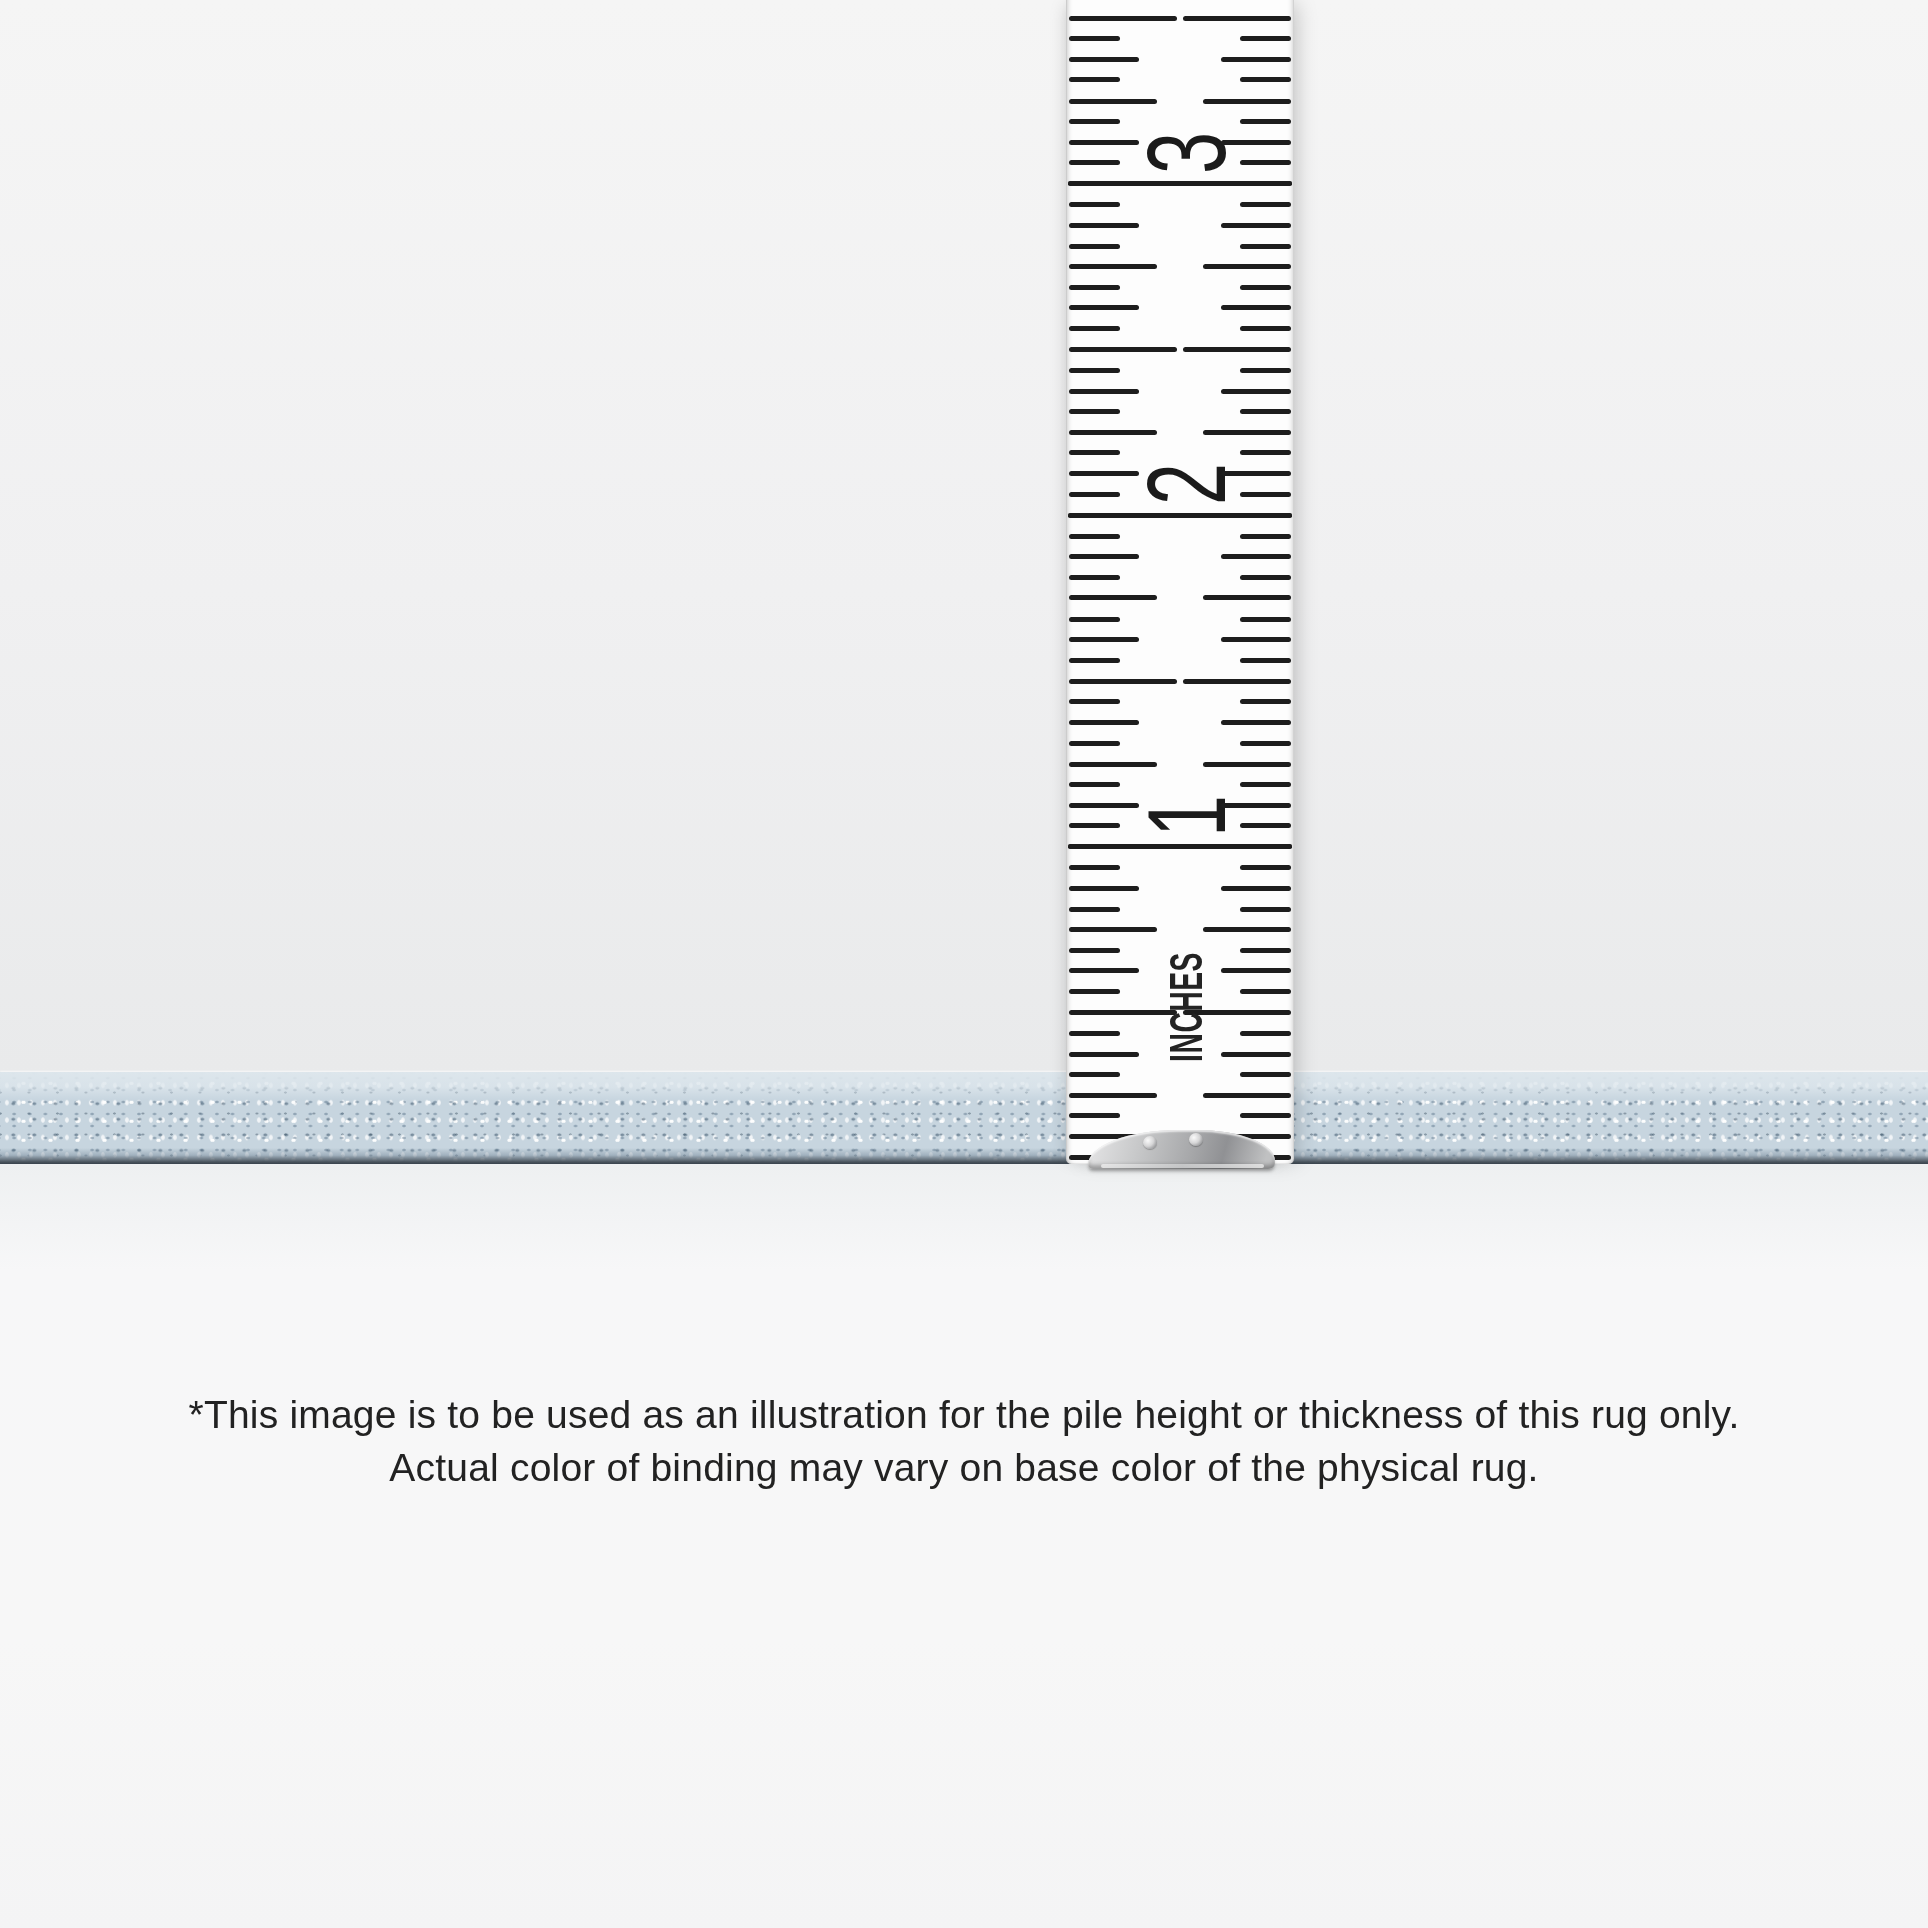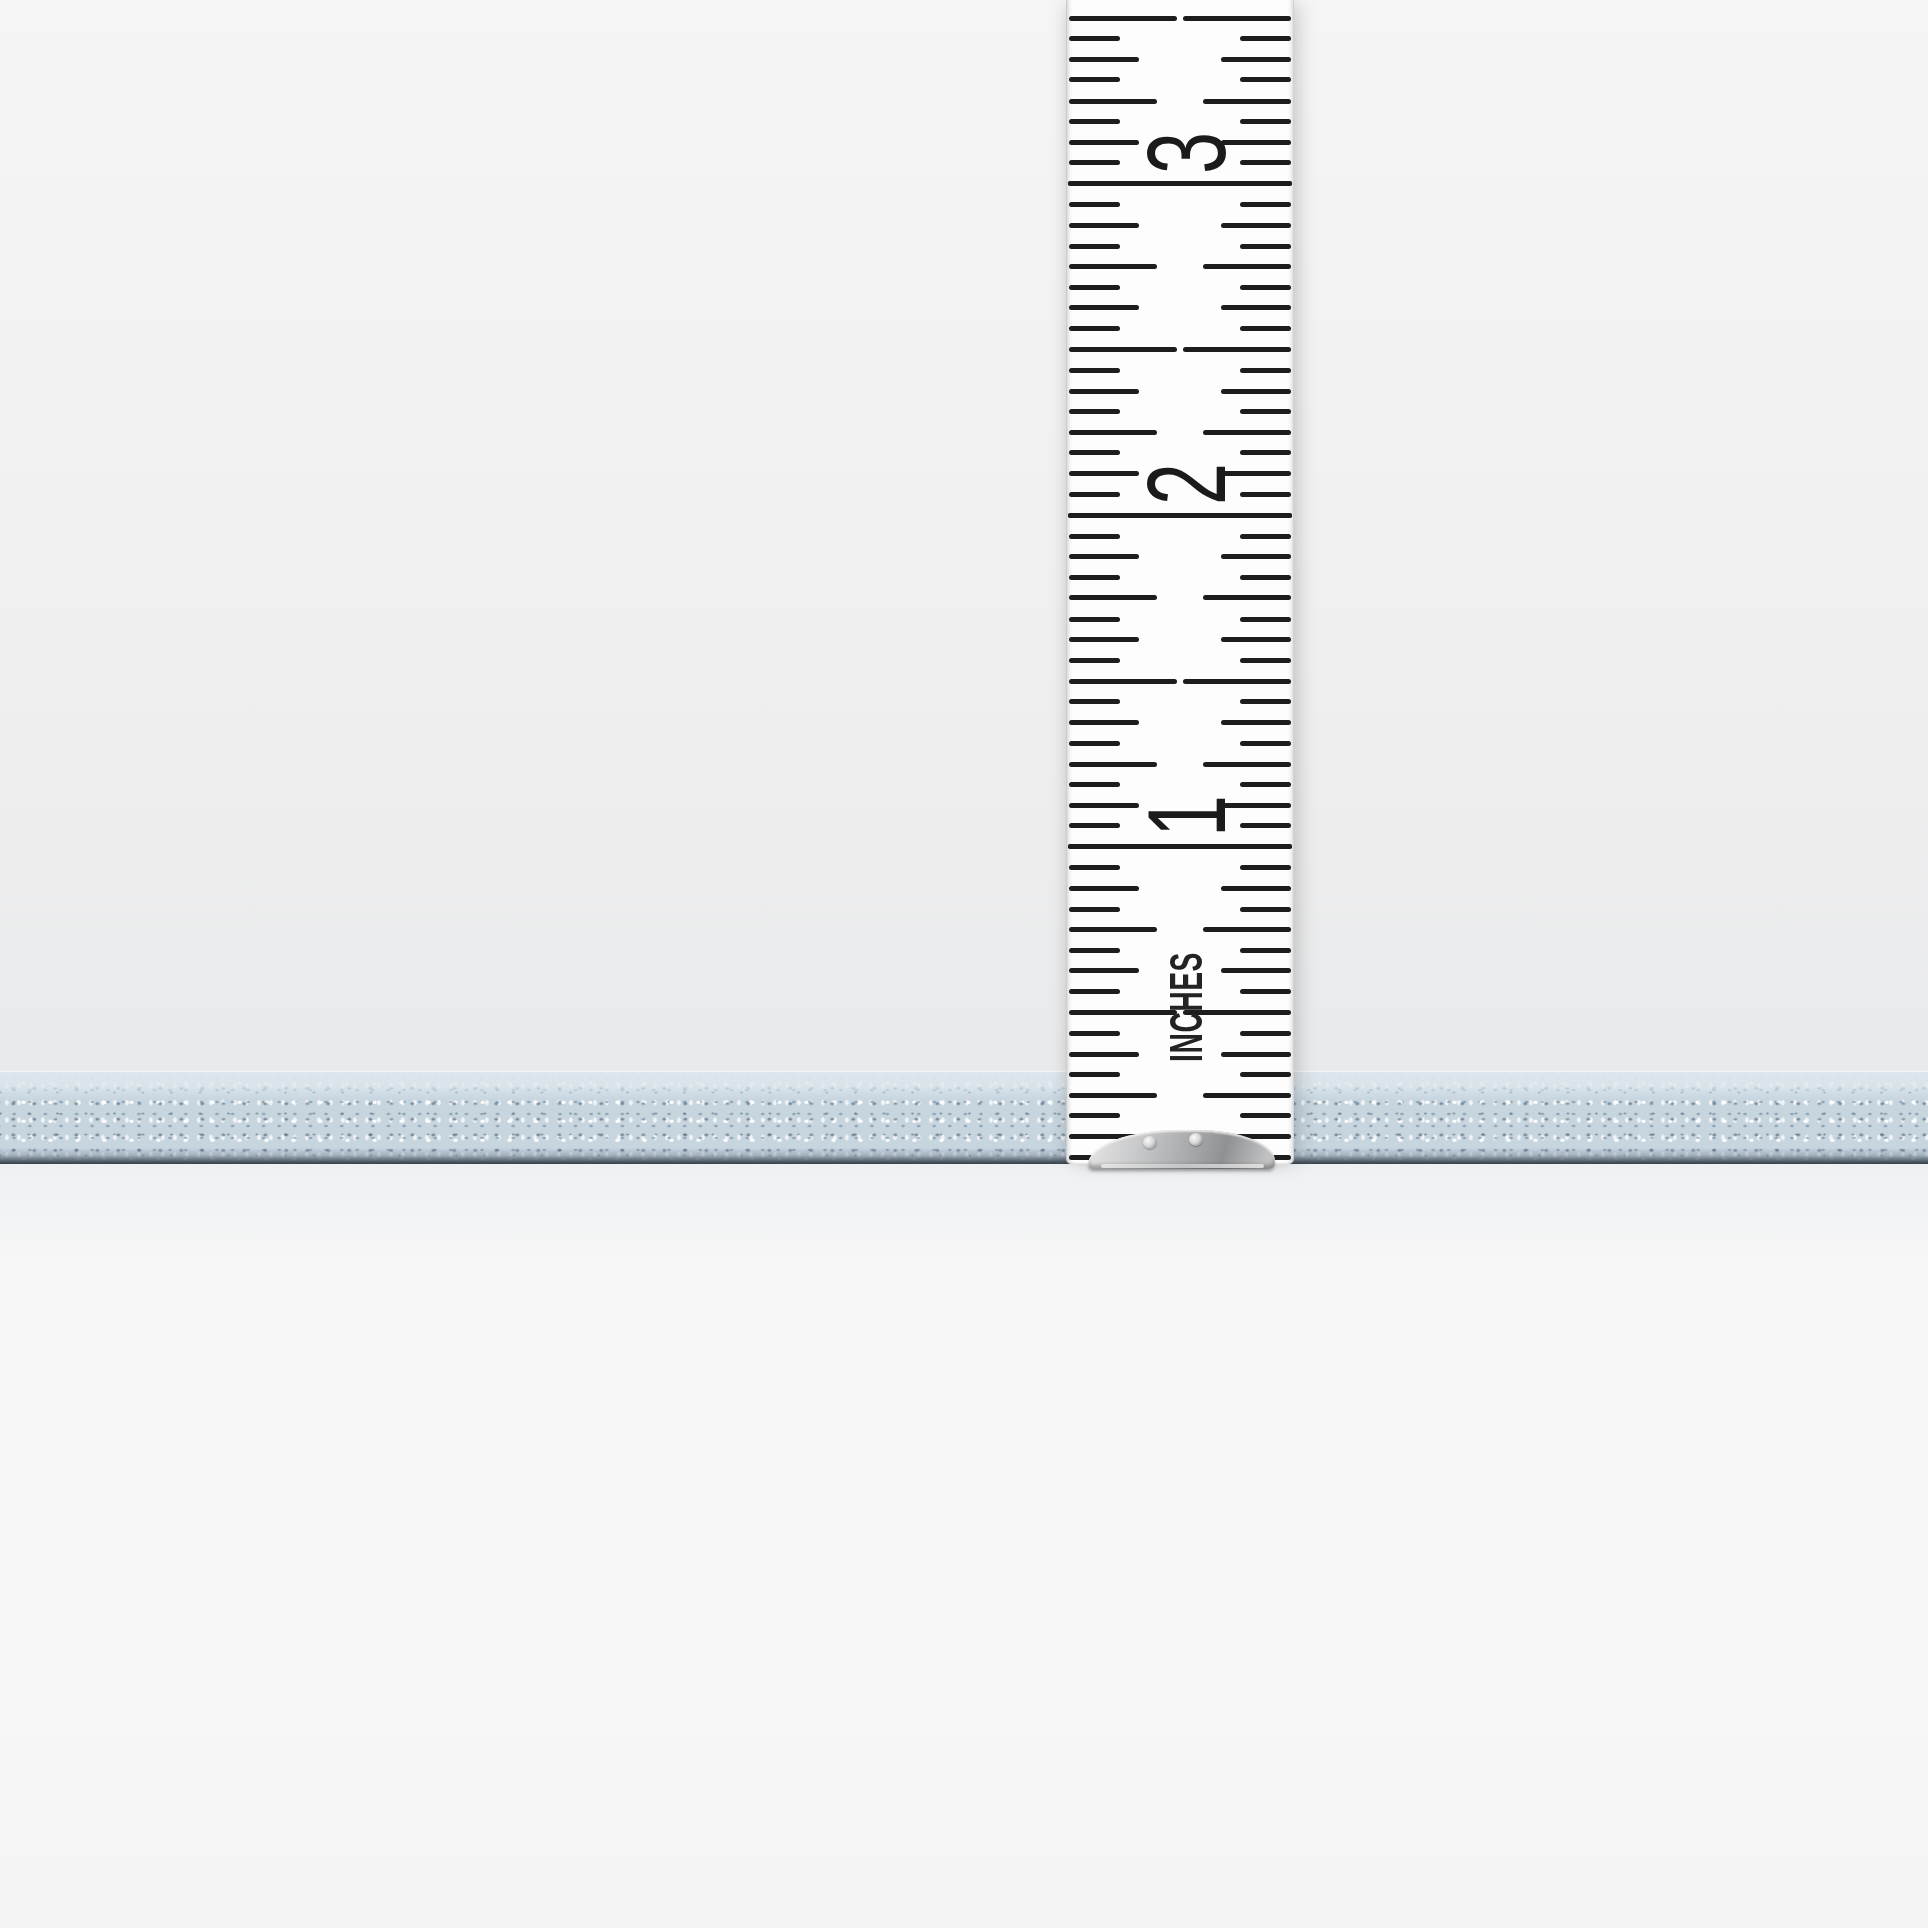--- a/index.html
+++ b/index.html
@@ -244,15 +244,19 @@
     <div class="unitwrap" style="left:119px;top:1014px;">
       <span>INCHES</span>
     </div>
   </div>
 
   <div class="tab">
     <span class="rivet r1"></span>
     <span class="rivet r2"></span>
   </div>
 
+  <div class="disclaimer">
+    <div>*This image is to be used as an illustration for the pile height or thickness of this rug only.</div>
+    <div>Actual color of binding may vary on base color of the physical rug.</div>
+  </div>
 
 </div>
 
 
 </body></html>

